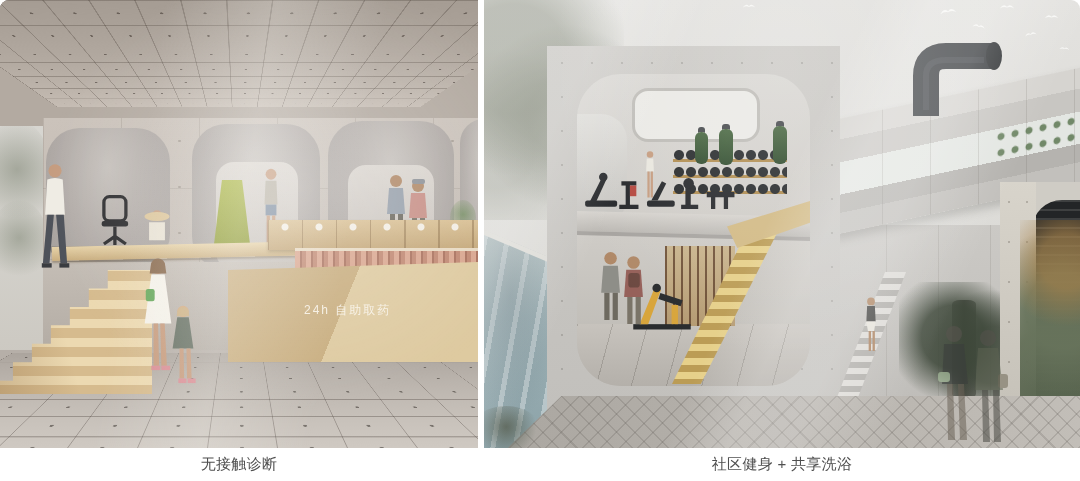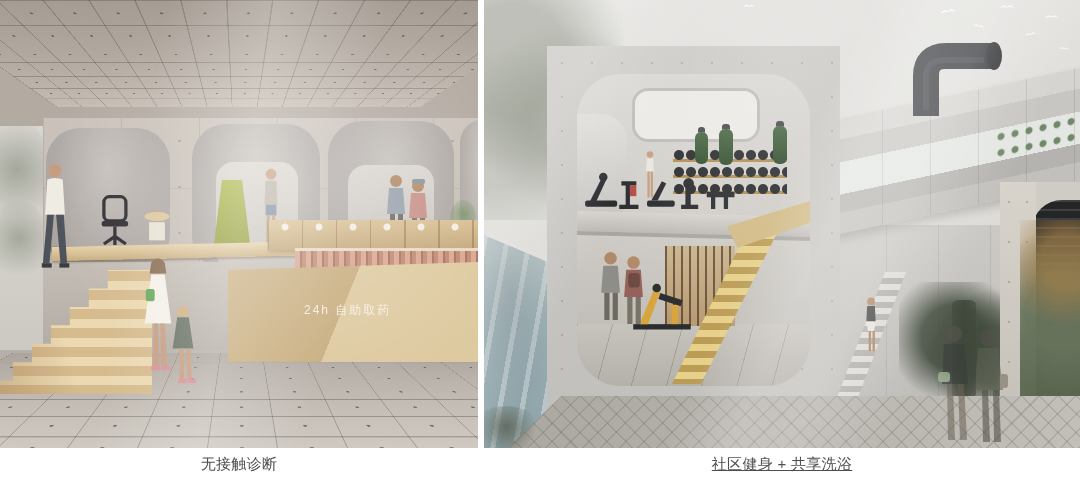--- a/index.html
+++ b/index.html
@@ -1,17 +1,17 @@
 <!DOCTYPE html>
 <html><head>
 <meta charset="utf-8">
 <style>
   html,body{margin:0;padding:0;background:#ffffff;}
   .stage{position:relative;width:1080px;height:481px;background:#fff;overflow:hidden;
-         font-family:"Liberation Sans","DejaVu Sans",sans-serif;}
+         font-family:"Liberation Sans","DejaVu Sans",sans-serif;border-radius:9px;}
   .panel{position:absolute;top:0;height:448px;overflow:hidden;background:#d8d6d2;}
   .panel *{position:absolute;}
   #panel-left{left:0;width:478px;}
   #panel-right{left:484px;width:596px;}
 
   
   .l-outdoor{left:0;top:0;width:46px;height:448px;
     background:linear-gradient(#dcdbd7 0%,#d3d1cb 55%,#c6c2ba 100%);
     border-right:3px solid #8f8880;}
   .l-tree1{left:-18px;top:120px;width:70px;height:110px;border-radius:50%;
@@ -197,21 +197,21 @@
   .r-haze{left:0;top:0;width:596px;height:448px;pointer-events:none;
     background:
       linear-gradient(115deg,rgba(255,255,255,.22) 0 16%,rgba(255,255,255,0) 28% 48%,rgba(255,255,255,.24) 56% 64%,rgba(255,255,255,0) 76%),
       radial-gradient(ellipse at 50% 14%,rgba(255,255,255,.2),rgba(255,255,255,0) 55%);}
 
   
   .captions{position:absolute;left:0;top:448px;width:1080px;height:33px;background:#fff;}
   .caption{position:absolute;top:4px;height:24px;display:flex;align-items:center;
     justify-content:center;gap:5px;color:#4f4f4f;font-size:15px;letter-spacing:.3px;white-space:nowrap;}
   #caption-left{left:0;width:478px;}
-  #caption-right{left:484px;width:596px;text-decoration:underline;}
+  #caption-right{left:484px;width:596px;}
 </style>
 </head>
 <body>
 
 <div class="stage">
 
   <div class="panel" id="panel-left">
     <div class="l-outdoor">
       <div class="l-tree1"></div>
       <div class="l-tree2"></div>

